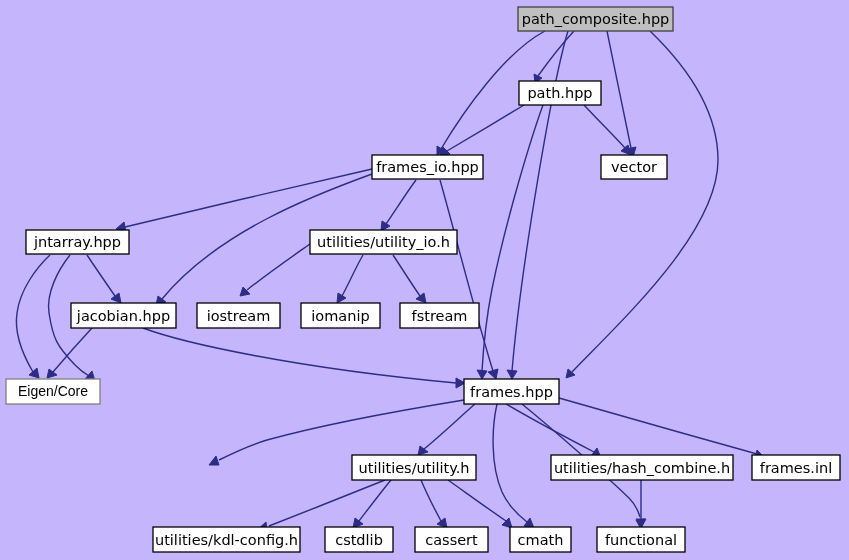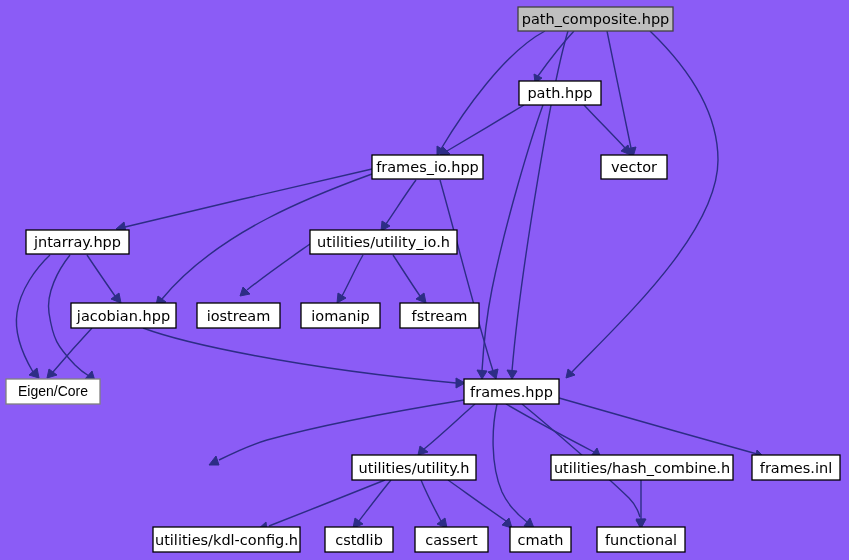--- a/index.html
+++ b/index.html
@@ -4,21 +4,21 @@
 <style>
   html, body {
     margin: 0;
     padding: 0;
     background: #ffffff;
   }
   #graph-root {
     position: relative;
     width: 849px;
     height: 560px;
-    background: #8b5cf6;
+    background: #c4b5fd;
     font-family: "DejaVu Sans", "Liberation Sans", sans-serif;
     overflow: hidden;
   }
   #graph-svg {
     position: absolute;
     left: 0;
     top: 0;
     width: 849px;
     height: 560px;
   }

